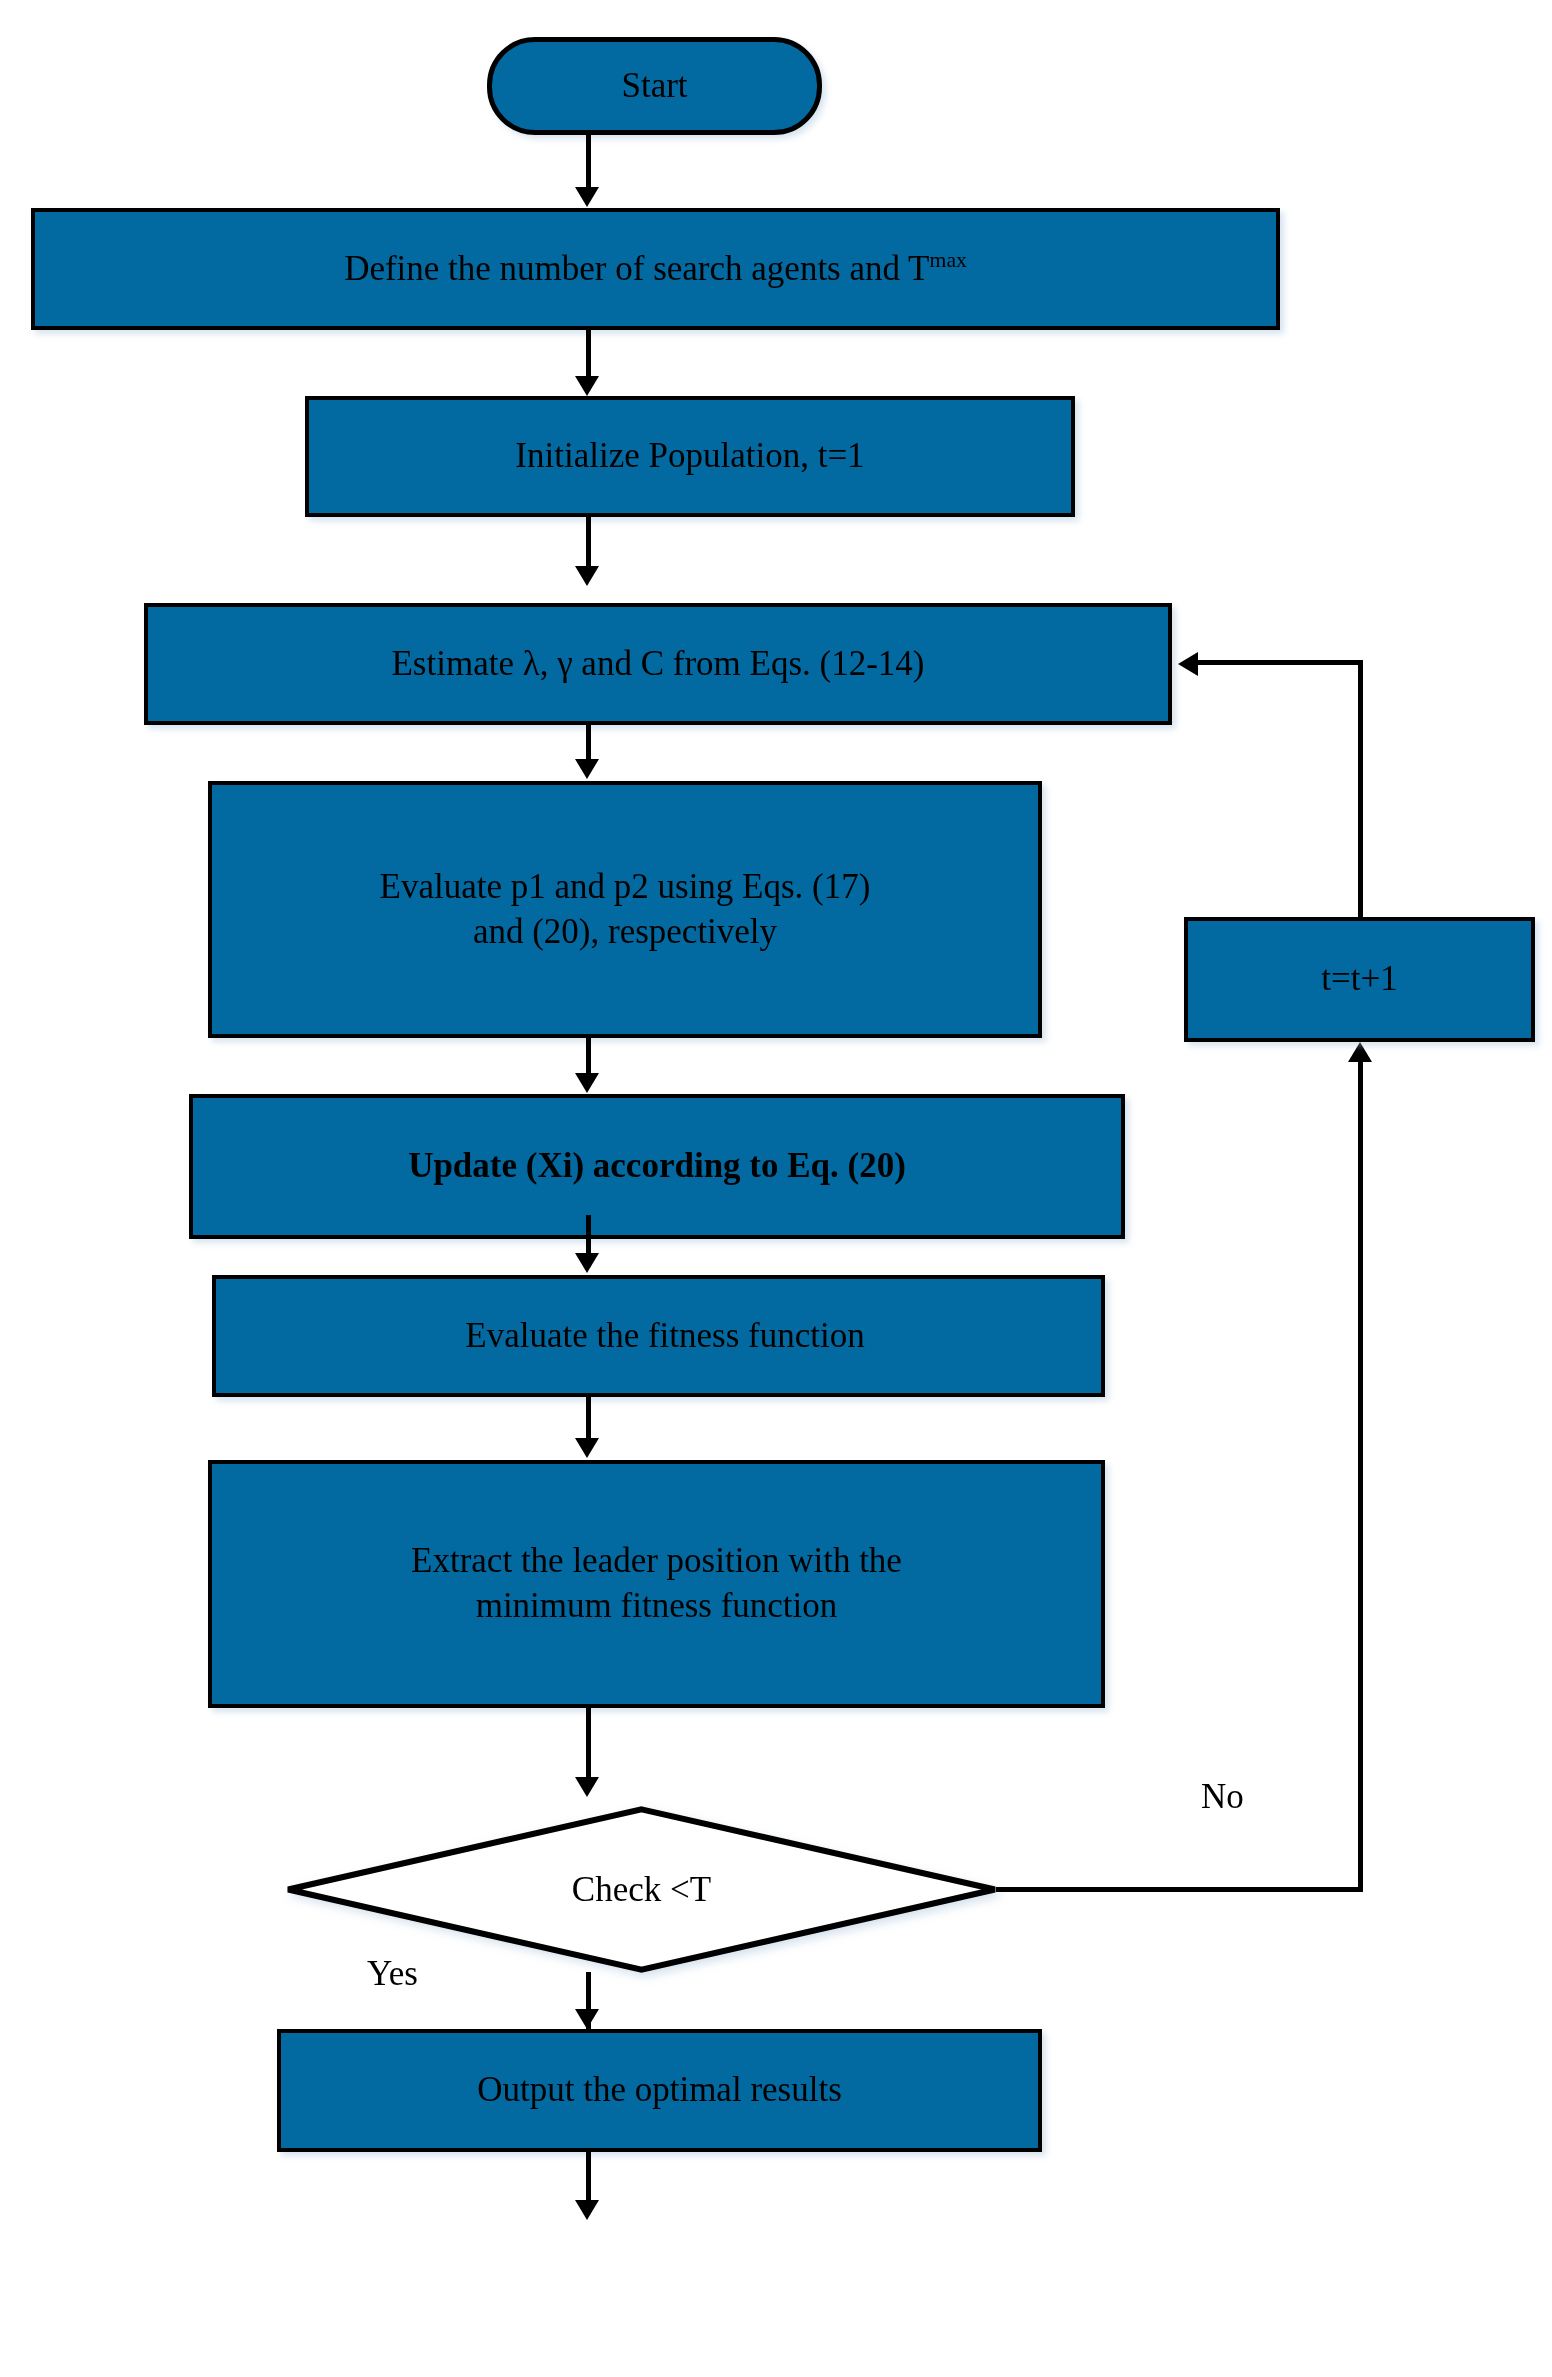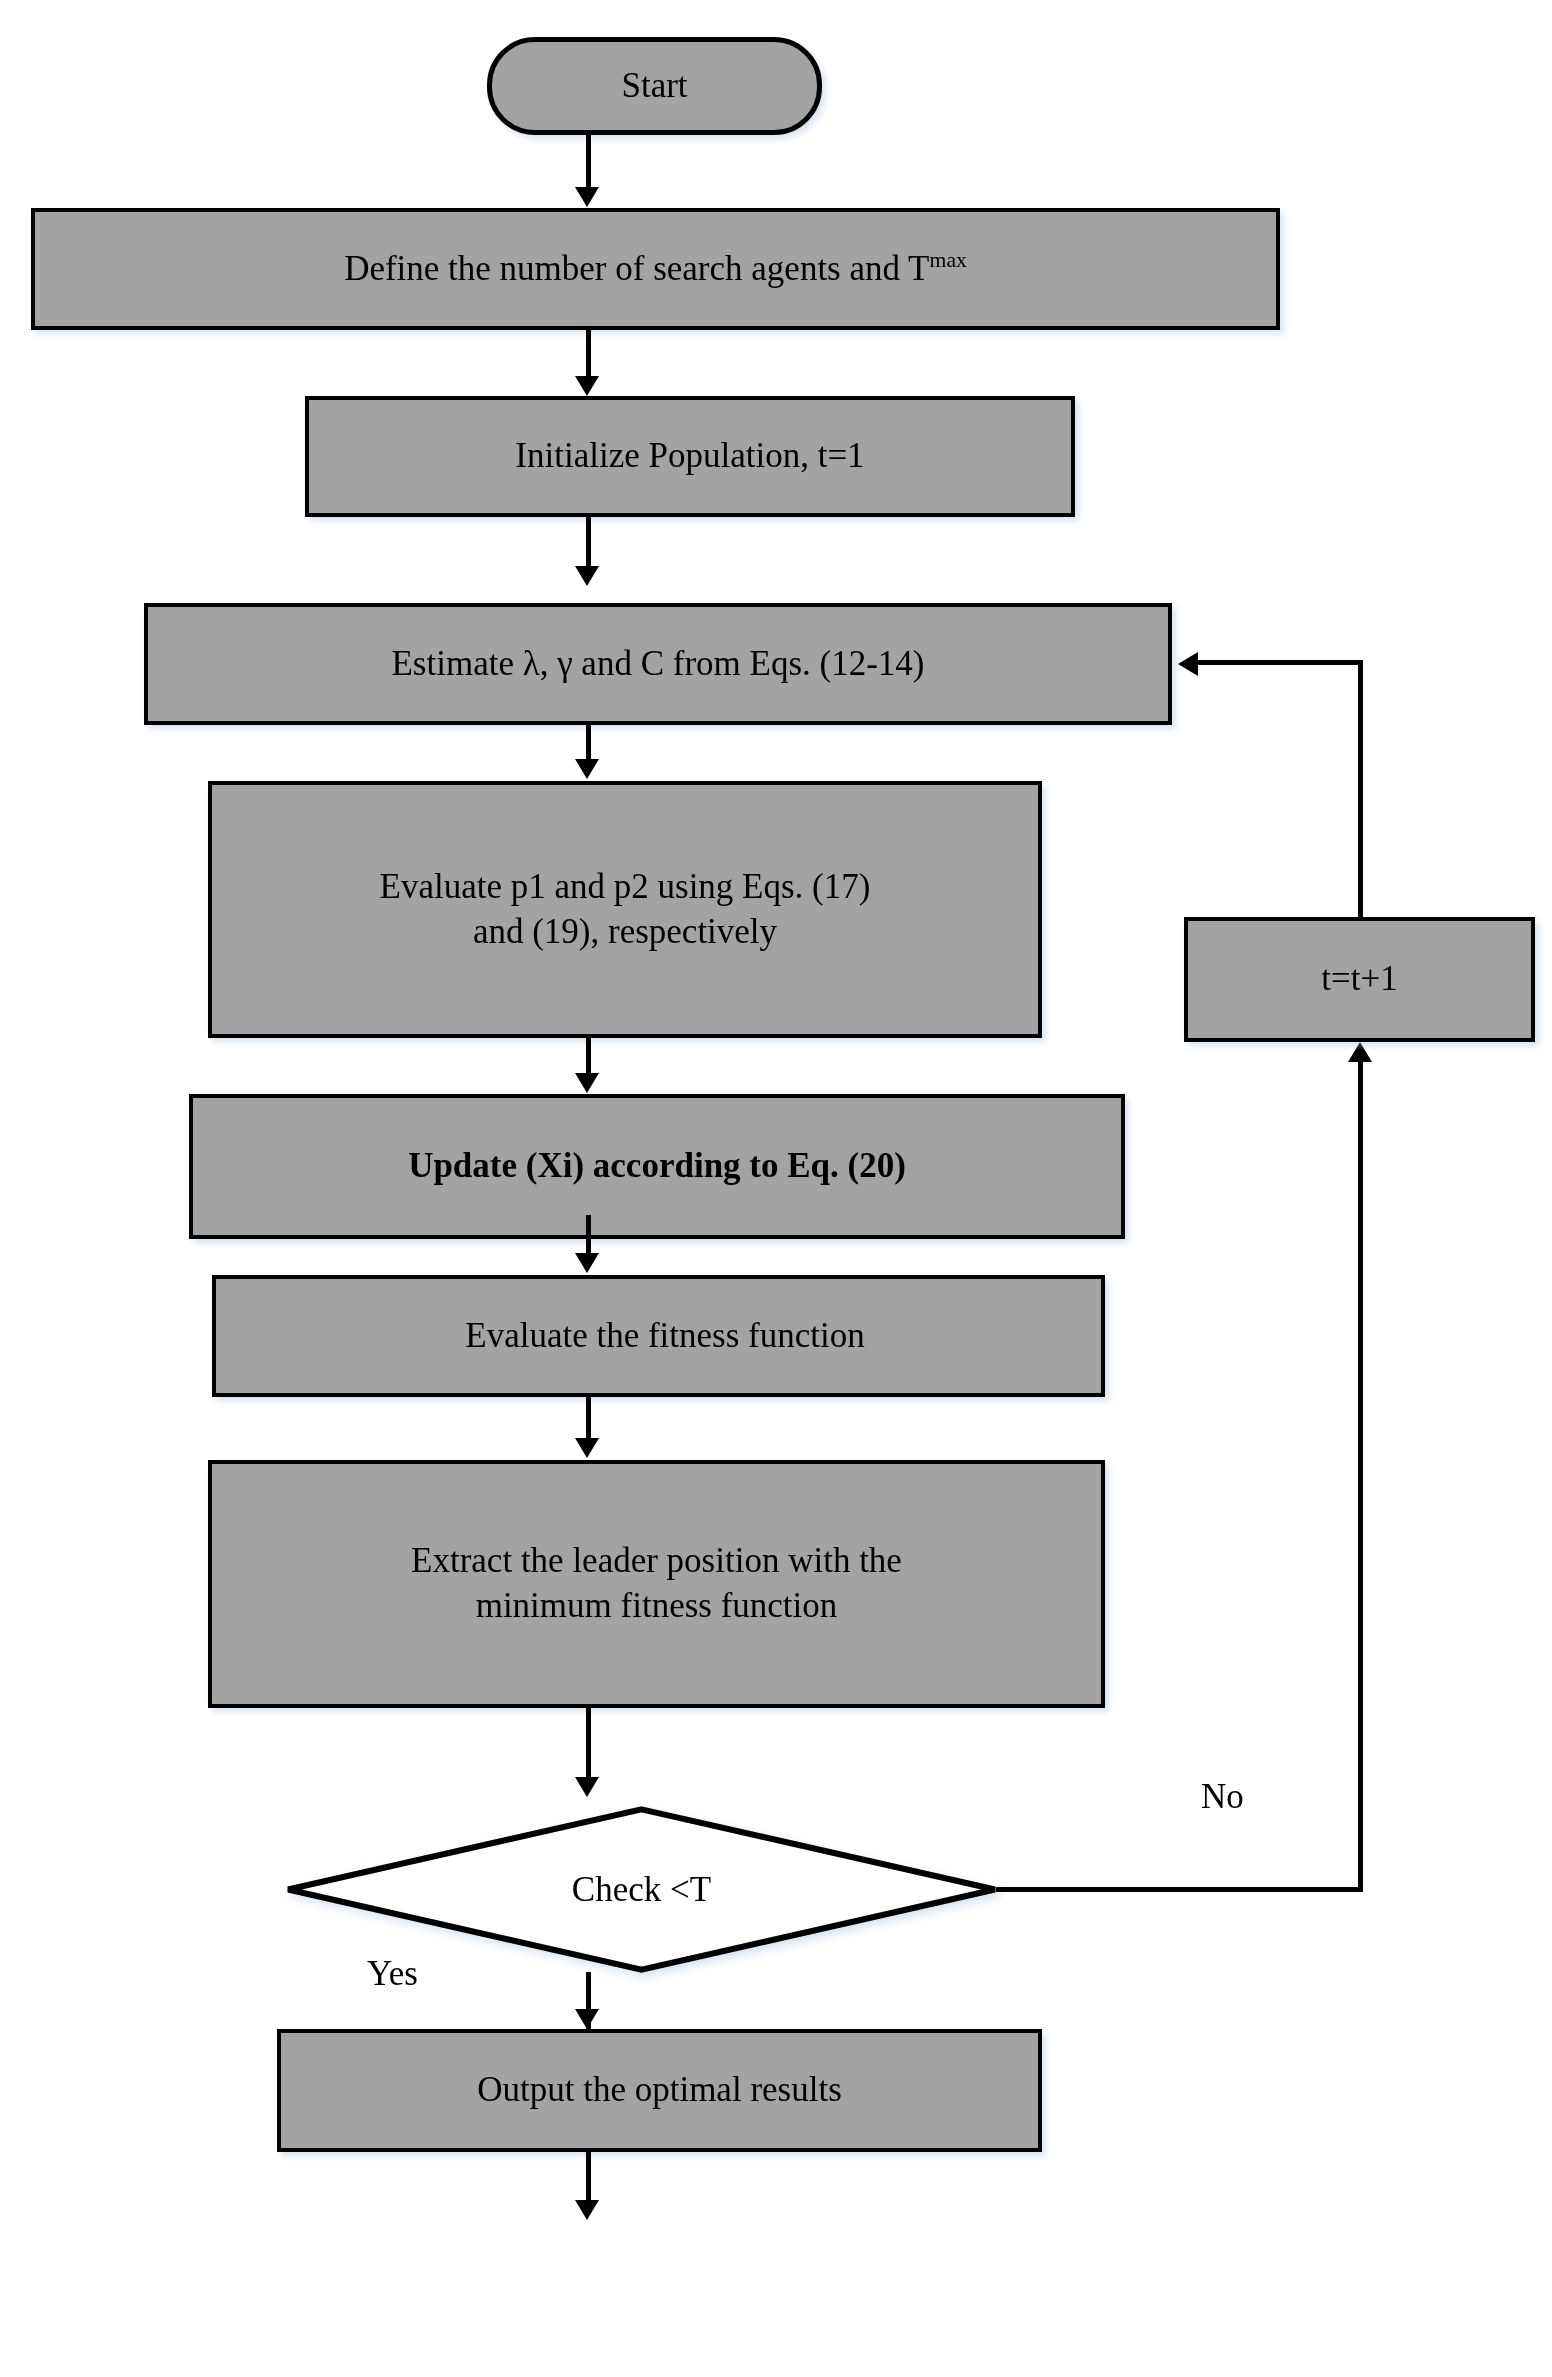--- a/index.html
+++ b/index.html
@@ -11,21 +11,21 @@
     position: relative;
     width: 1553px;
     height: 2377px;
     background: #ffffff;
     font-family: "Liberation Serif", "DejaVu Serif", serif;
     overflow: hidden;
   }
   .node {
     position: absolute;
     box-sizing: border-box;
-    background: #a3a3a3;
+    background: #0369a1;
     border: 4.7px solid #000000;
     display: flex;
     align-items: center;
     justify-content: center;
     text-align: center;
     color: #000000;
     line-height: 1.28;
     box-shadow: 4px 4px 6px rgba(170,195,220,0.45);
   }
   .node.process { border-radius: 0; }
@@ -111,21 +111,21 @@
   <div class="node process" style="left:144px; top:603px; width:1028px; height:122px; font-size:35px;">
     <span class="label">Estimate λ, γ and C from Eqs. (12-14)</span>
   </div>
 
   <div class="vline" style="left:586px; top:724px; height:39px;"></div>
   <div class="arrow-down" style="left:575px; top:759px;"></div>
 
   <div class="node process" style="left:208px; top:781px; width:834px; height:257px; font-size:35px;">
     <span class="label">
       <span>Evaluate p1 and p2 using Eqs. (17)</span><br>
-      <span>and (19), respectively</span>
+      <span>and (20), respectively</span>
     </span>
   </div>
 
   <div class="vline" style="left:586px; top:1038px; height:37px;"></div>
   <div class="arrow-down" style="left:575px; top:1073px;"></div>
 
   <div class="node process" style="left:189px; top:1094px; width:936px; height:145px; font-size:35px;font-weight:bold;">
     <span class="label">Update (Xi) according to Eq. (20)</span>
   </div>
 

